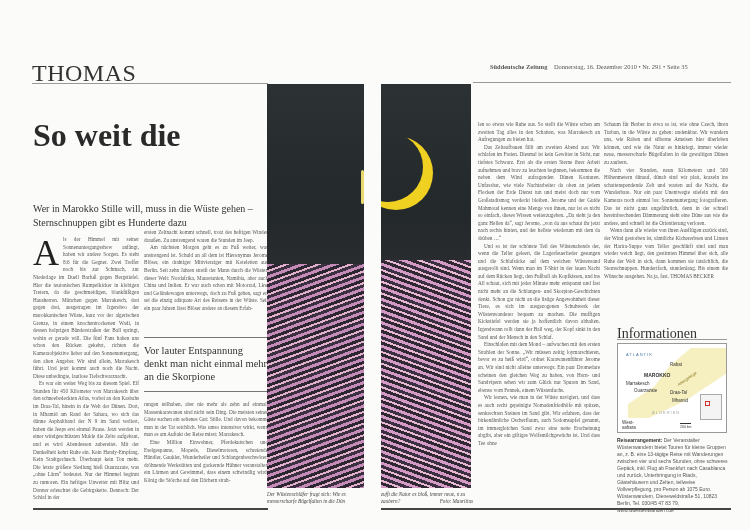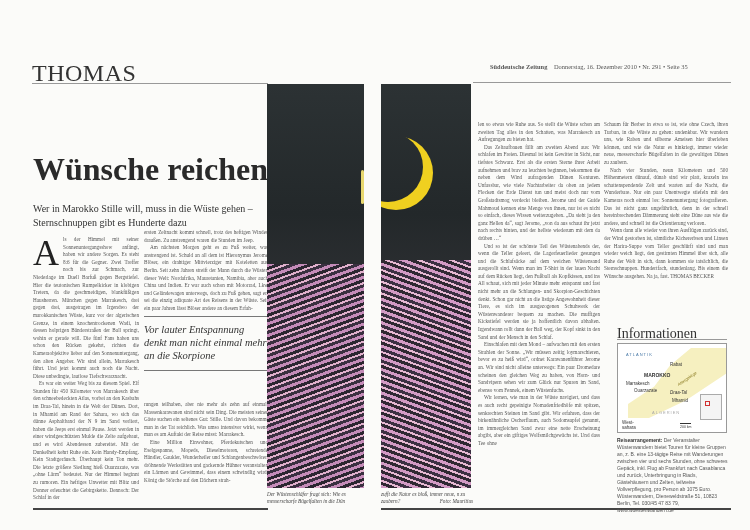--- a/index.html
+++ b/index.html
@@ -13,21 +13,21 @@
   .rule-right { position: absolute; left: 473px; top: 82px; width: 258px; height: 1px; background: #999; }
 
   .headline { position: absolute; left: 33px; top: 118px; font-family: "Liberation Serif", serif; font-size: 32px; line-height: 34px; color: #2a2a2a; width: 240px; }
   .subhead { position: absolute; left: 33px; top: 194px; width: 230px; font-family: "Liberation Serif", serif; font-size: 10px; line-height: 14px; color: #333; margin-top: 8px; }
 
   .col { position: absolute; font-family: "Liberation Serif", serif; font-size: 5.2px; line-height: 7.6px; color: #555; text-align: justify; overflow: hidden; }
   .col p { text-indent: 6px; }
   .col p.first { text-indent: 0; }
   .dropcap { float: left; font-size: 36px; line-height: 30px; margin: 2px 4px 0 0; color: #222; }
 
-  .pullquote { position: absolute; left: 144px; top: 316px; width: 124px; border-top: 1px solid #777; border-bottom: 1px solid #777; padding: 6px 0 8px; font-family: "Liberation Serif", serif; font-size: 10.5px; line-height: 13px; color: #333; font-style: italic; }
+  .pullquote { position: absolute; left: 144px; top: 337px; width: 124px; border-top: 1px solid #777; border-bottom: 1px solid #777; padding: 6px 0 8px; font-family: "Liberation Serif", serif; font-size: 10.5px; line-height: 13px; color: #333; }
 
   .photo { position: absolute; top: 84px; height: 404px; overflow: hidden; }
   .photo.left { left: 267px; width: 97px; }
   .photo.right { left: 381px; width: 90px; }
   .photo .sky { position: absolute; left: 0; top: 0; right: 0; height: 185px; background: linear-gradient(#2c3234, #23282a 70%, #2a2d30); }
   .photo .dunes { position: absolute; left: 0; right: 0; top: 180px; bottom: 0;
     background:
       repeating-linear-gradient(160deg, #c48bb8 0 3px, #2b2630 3px 6px, #e0b0cc 6px 8px, #3a3040 8px 11px);
   }
   .photo.right .dunes { top: 176px; background: repeating-linear-gradient(20deg, #d29ac4 0 3px, #2f2832 3px 6px, #e6b8d2 6px 8px, #3b3042 8px 11px); }
@@ -60,22 +60,21 @@
 
 <div class="section-title">THOMAS</div>
 <div class="rule-left"></div>
 <div class="masthead">
   <span class="paper">Süddeutsche Zeitung</span>
   <span>Donnerstag, 16. Dezember 2010 • Nr. 291 • Seite 35</span>
 </div>
 <div class="rule-right"></div>
 
 <h1 class="headline">
-  <br>
-  <span>Wünsche reichen</span>
+  <span>So weit die</span><br>
 </h1>
 <div class="subhead">Wer in Marokko Stille will, muss in die Wüste gehen – Sternschnuppen gibt es Hunderte dazu</div>
 
 <div class="col" style="left:33px; top:236px; width:106px; height:266px;">
   <p class="first"><span class="dropcap">A</span><span>ls der Himmel mit seiner Sonnenuntergangsshow anfängt, haben wir andere Sorgen. Es steht 8:6 für die Gegner. Zwei Treffer noch bis zur Schmach, zur Niederlage im Duell Barfuß gegen Bergstiefel. Hier die teutonischen Rumpelkicker in klobigen Tretern, da die geschmeidigen, blankfüßigen Hausherren. München gegen Marrakesch, drei gegen drei, ausgetragen im Irgendwo der marokkanischen Wüste, kurz vor der algerischen Grenze, in einem knochentrockenen Wadi, in dessen holprigen Bänderstraßen der Ball springt, wohin er gerade will. Die fünf Fans haben uns schon den Rücken gekehrt, richten die Kameraobjektive lieber auf den Sonnenuntergang, den alten Angeber. Wir sind allein, Marrakesch führt. Und jetzt kommt auch noch die Nacht. Diese unbedingte, lautlose Tiefschwarznacht.</span></p>
   <p>Es war ein weiter Weg bis zu diesem Spiel. Elf Stunden für 450 Kilometer von Marrakesch über den schneebedeckten Atlas, vorbei an den Kasbahs im Draa-Tal, hinein in die Welt der Dünen. Dort, in Mhamid am Rand der Sahara, wo sich das dünne Asphaltband der N 9 im Sand verliert, haben die Jeeps erst einmal Pause. Jetzt werden in einer windgeschützten Mulde die Zelte aufgebaut, und es wird Abendessen zubereitet. Mit der Dunkelheit kehrt Ruhe ein. Kein Handy-Empfang. Kein Stadtgeräusch. Überhaupt kein Ton mehr. Die letzte größere Siedlung hieß Ouarzazate, was „ohne Lärm“ bedeutet. Nur der Himmel beginnt zu rumoren. Ein heftiges Unwetter mit Blitz und Donner erleuchtet die Gebirgskette. Dennoch: Der Schlaf in der</p>
 </div>
 
 <div class="col" style="left:144px; top:229px; width:124px; height:90px;">
   <p class="first">ersten Zeltnacht kommt schnell, trotz des heftigen Windes draußen. Zu anstrengend waren die Stunden im Jeep.</p>

